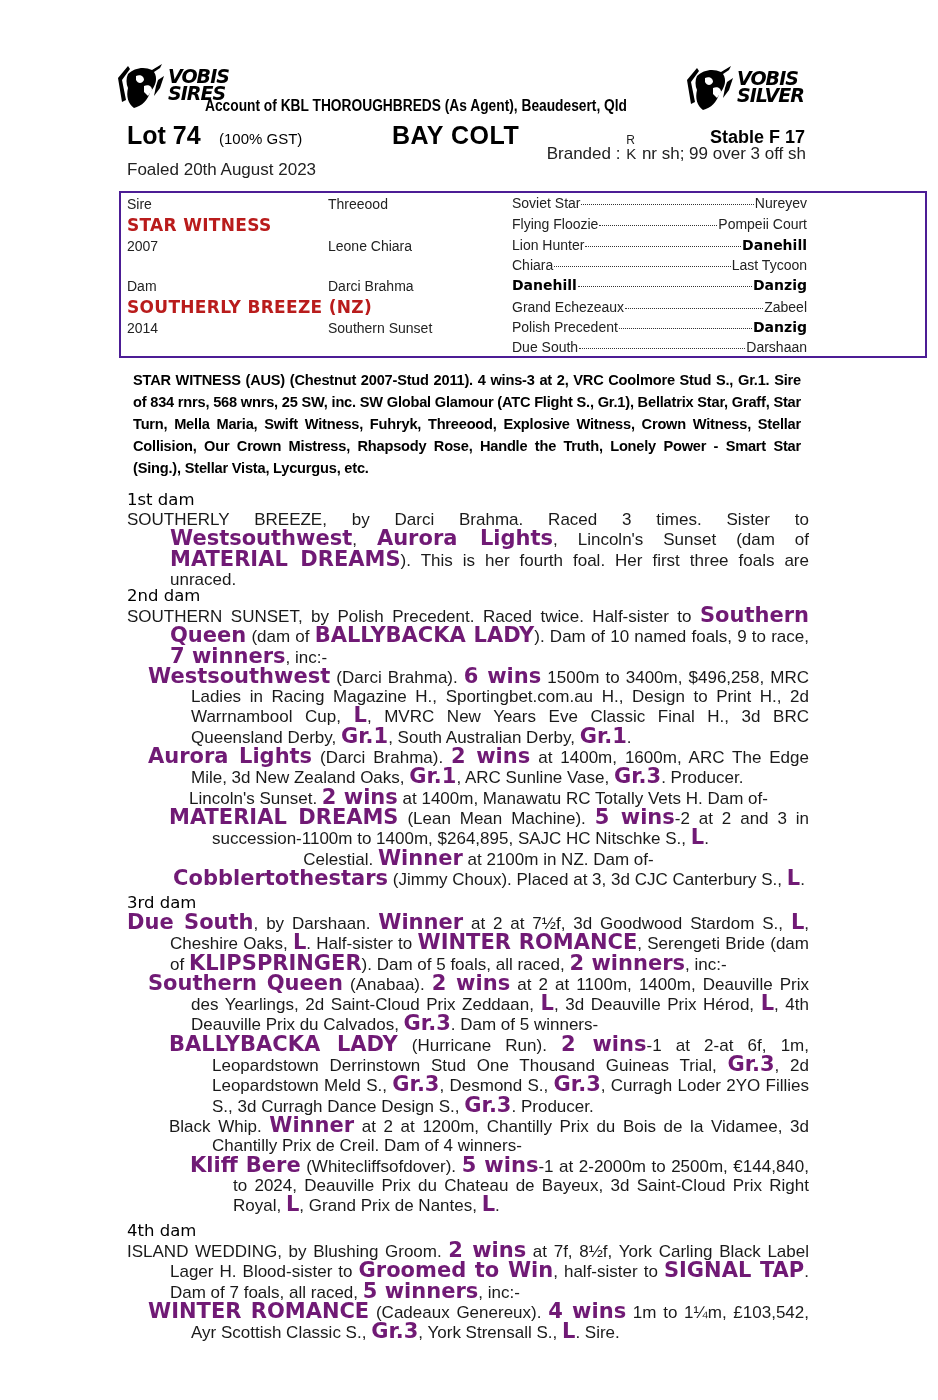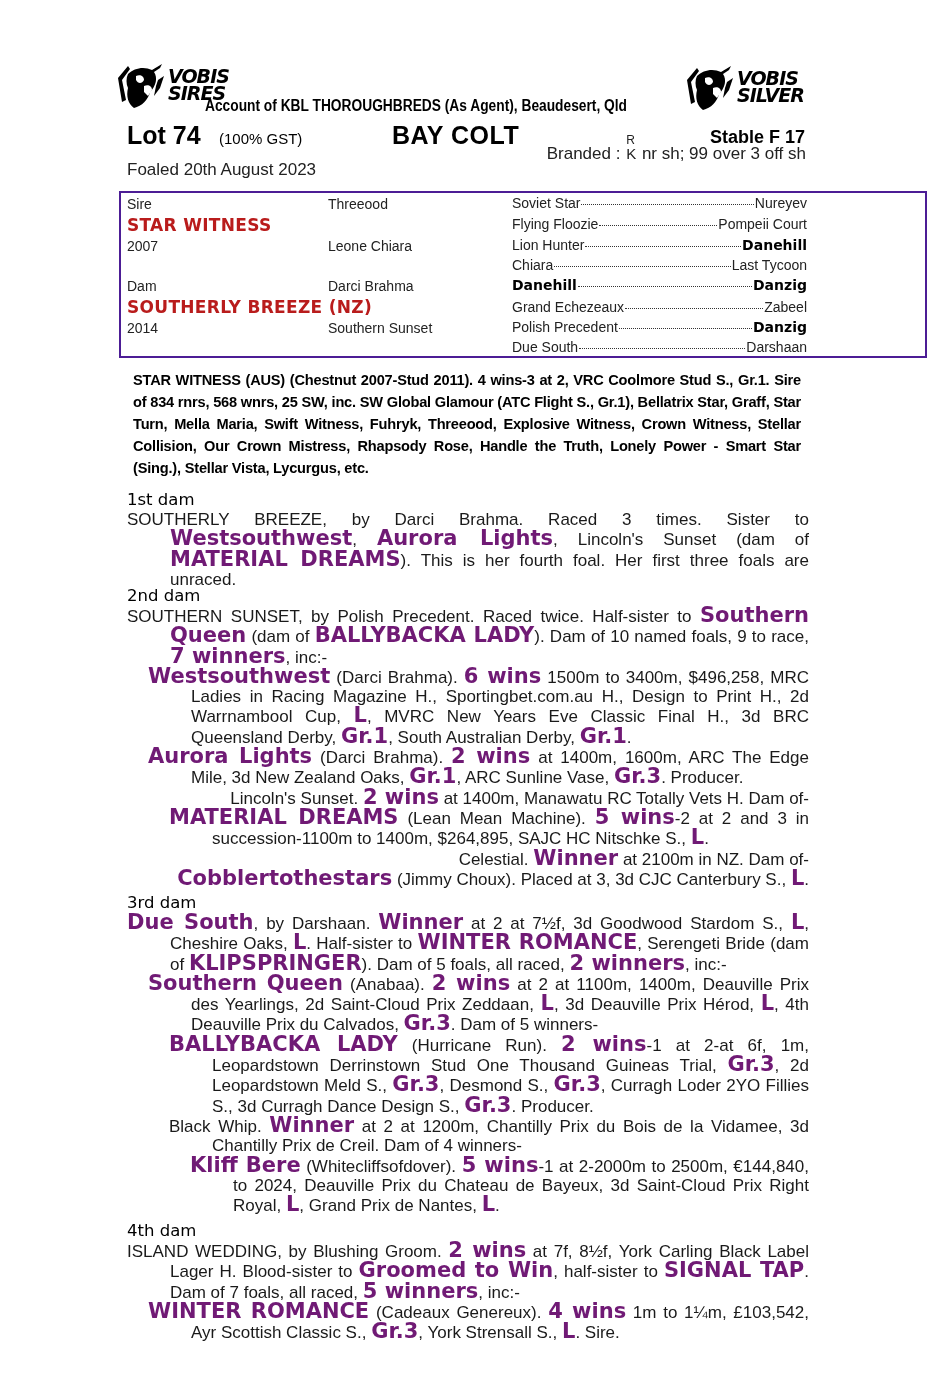--- a/index.html
+++ b/index.html
@@ -48,21 +48,21 @@
 
   
   .section { position: absolute; left: 127px; width: 682px; }
   .sec-head { font-family: "DejaVu Sans", sans-serif; font-weight: normal; font-size: 16.5px; height: 21px; line-height: 21px; }
   .para { font-size: 17px; line-height: 19.3px; color: #1a1a1a; text-align: justify; }
   .para b { font-family: "DejaVu Sans", sans-serif; font-weight: bold; color: #701a75; font-size: 21px; }
   .lvl0 { padding-left: 43px; text-indent: -43px; }
   .lvl1 { padding-left: 64px; text-indent: -43px; }
   .lvl2 { padding-left: 85px; text-indent: -43px; }
   .lvl3 { padding-left: 106px; text-indent: -43px; }
-  .nojust { text-align: right; }
+  .nojust { text-align: center; }
 </style>
 </head>
 <body>
 
 <div class="page">
 
   <div class="logo logo-left">
     <svg viewBox="0 0 52 50">
       <path d="M4 18 L14 6 L16 9 L8 20 L12 40 L8 42 Z" fill="#000"></path>
       <path d="M14 14 C20 8 30 6 38 10 L48 4 L46 8 L40 12 C44 18 42 26 36 32 C34 40 28 46 20 48 C14 44 12 36 14 28 C12 24 12 18 14 14 Z" fill="#000"></path>

